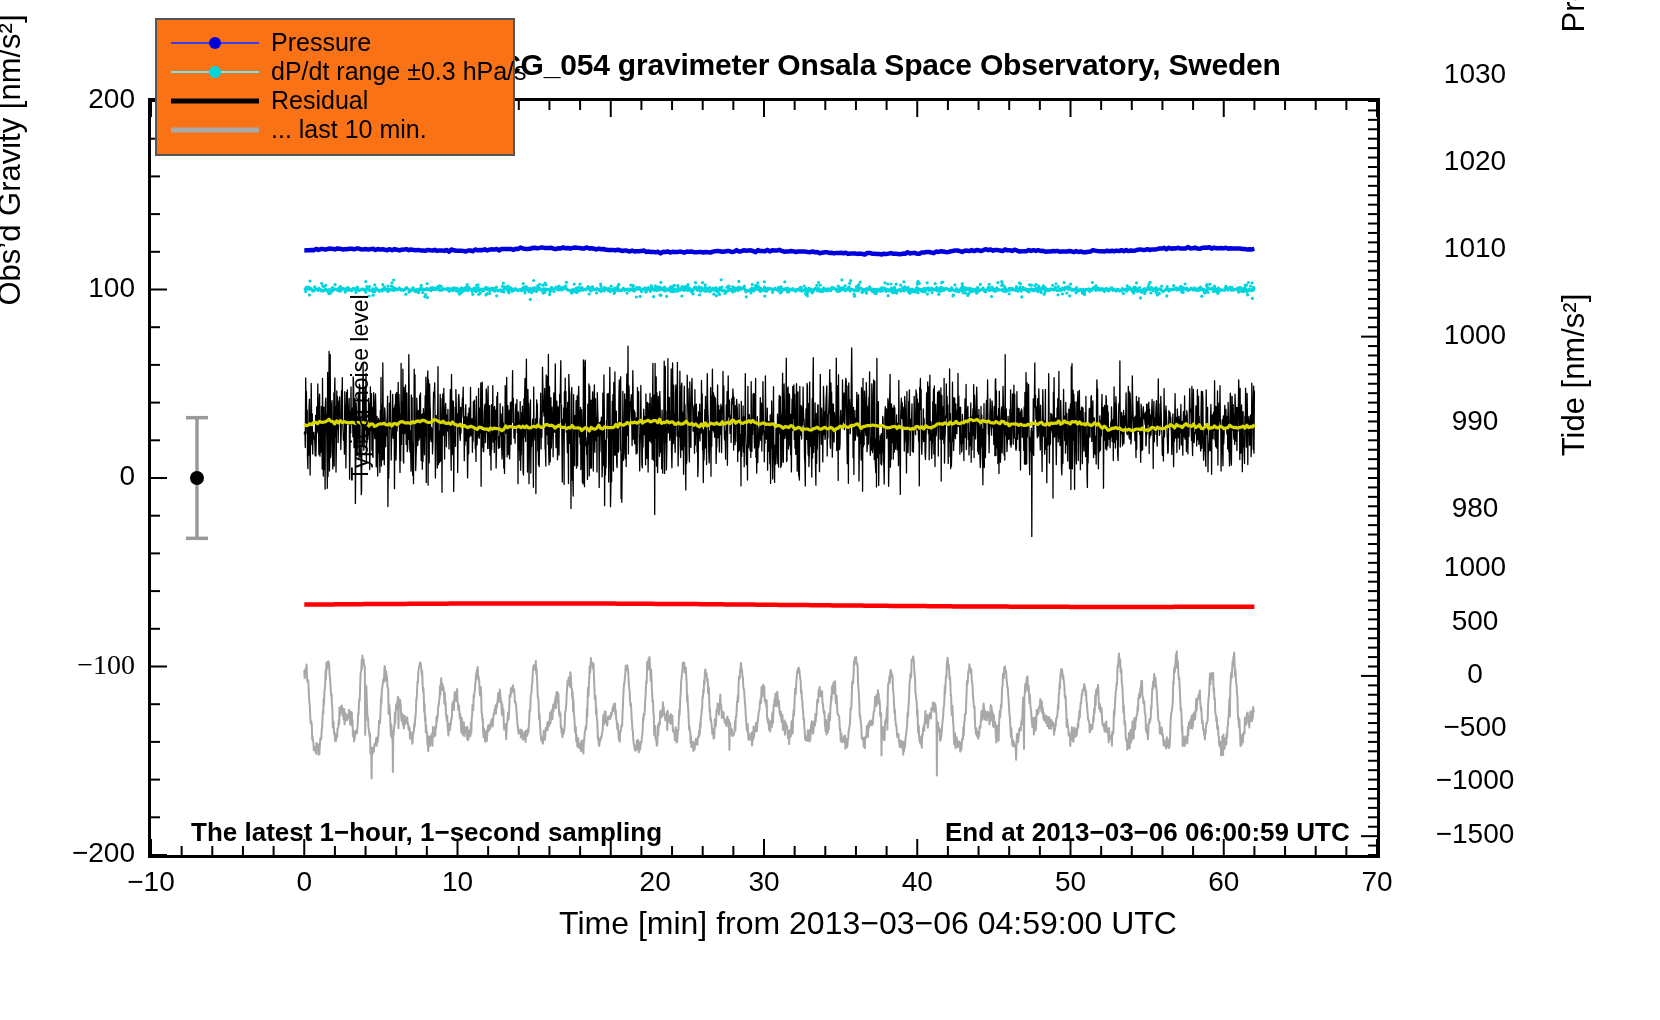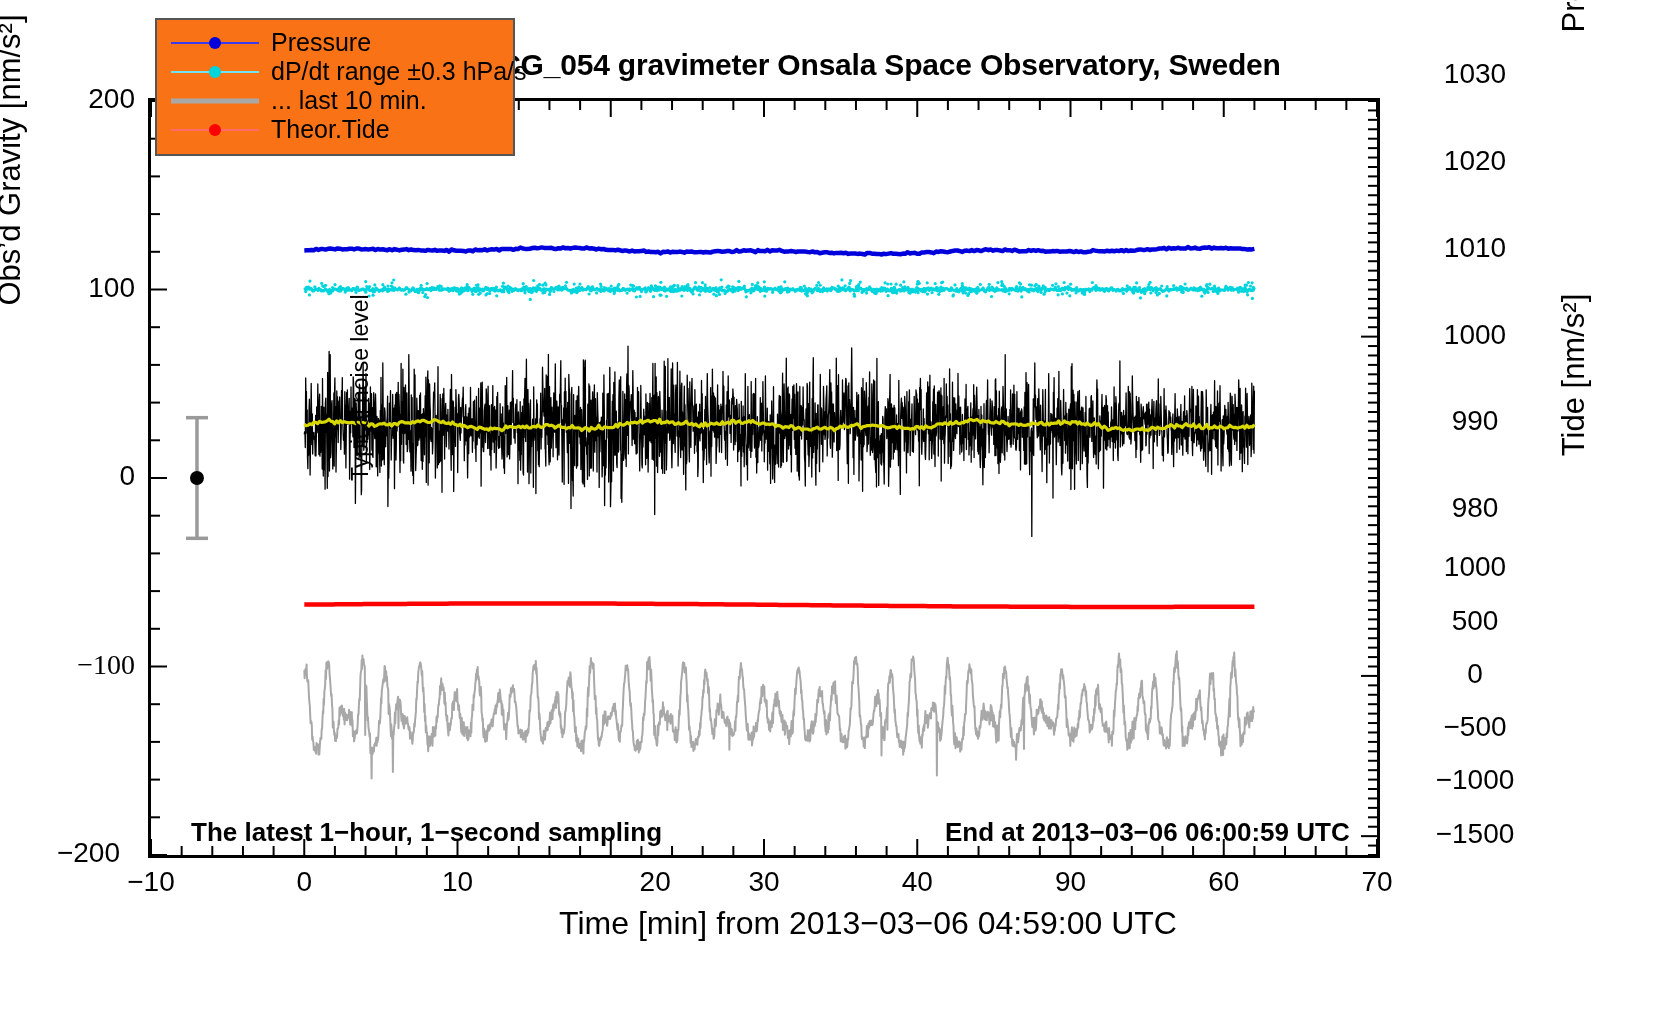--- a/index.html
+++ b/index.html
@@ -799,40 +799,39 @@
     </div>
     <div class="legend-row">
       <span class="legend-key">
         <span class="lk-line" style="height:2px;background:#6fe6ee;"></span>
         <span class="lk-dot" style="background:#00d5dd;"></span>
       </span>
       <span class="legend-label">dP/dt range ±0.3 hPa/s</span>
     </div>
     <div class="legend-row">
       <span class="legend-key">
+        <span class="lk-line" style="height:5px;background:#000000;"></span>
+      </span>
+      <span class="legend-label">Residual</span>
+    </div>
+    <div class="legend-row">
+      <span class="legend-key">
         <span class="lk-line" style="height:5px;background:#a8a8a8;"></span>
       </span>
       <span class="legend-label">... last 10 min.</span>
     </div>
-    <div class="legend-row">
-      <span class="legend-key">
-        <span class="lk-line" style="height:2px;background:#ff6a6a;"></span>
-        <span class="lk-dot" style="background:#ff0000;"></span>
-      </span>
-      <span class="legend-label">Theor.Tide</span>
-    </div>
   </div>
 
   <div class="axis-title" id="ylabel-left">Obs’d Gravity [nm/s²]</div>
   <div class="axis-title" id="ylabel-pressure">Pressure [hPa]</div>
   <div class="axis-title" id="ylabel-tide">Tide [nm/s²]</div>
   <div class="axis-title" id="xlabel">Time [min] from 2013−03−06 04:59:00 UTC</div>
 
   <div id="ytick-left-labels">
-      <div class="tick-label tl-left" style="left: 10px; top: 837px;">−200</div>
+      <div class="tick-label tl-left" style="left: 25px; top: 837px;">−200</div>
       <div class="tick-label tl-left" style="left: 25px; top: 648.5px; font-family: Liberation Serif, serif;">−100</div>
       <div class="tick-label tl-left" style="left: 25px; top: 460px;">0</div>
       <div class="tick-label tl-left" style="left: 25px; top: 271.5px;">100</div>
       <div class="tick-label tl-left" style="left: 25px; top: 83px;">200</div>
     </div>
   <div id="ytick-pressure-labels">
       <div class="tick-label tl-right" style="left: 1398px; top: 492.045px;">980</div>
       <div class="tick-label tl-right" style="left: 1398px; top: 405.335px;">990</div>
       <div class="tick-label tl-right" style="left: 1398px; top: 318.625px;">1000</div>
       <div class="tick-label tl-right" style="left: 1398px; top: 231.915px;">1010</div>
@@ -847,18 +846,18 @@
       <div class="tick-label tl-right" style="left: 1398px; top: 604.674px;">500</div>
       <div class="tick-label tl-right" style="left: 1398px; top: 551.423px;">1000</div>
     </div>
   <div id="xtick-labels">
       <div class="tick-label tl-x" style="left: 91px; top: 866px;">−10</div>
       <div class="tick-label tl-x" style="left: 244.25px; top: 866px;">0</div>
       <div class="tick-label tl-x" style="left: 397.5px; top: 866px;">10</div>
       <div class="tick-label tl-x" style="left: 550.75px; top: 866px; text-align: right;">20</div>
       <div class="tick-label tl-x" style="left: 704px; top: 866px;">30</div>
       <div class="tick-label tl-x" style="left: 857.25px; top: 866px;">40</div>
-      <div class="tick-label tl-x" style="left: 1010.5px; top: 866px;">90</div>
+      <div class="tick-label tl-x" style="left: 1010.5px; top: 866px;">50</div>
       <div class="tick-label tl-x" style="left: 1163.75px; top: 866px;">60</div>
       <div class="tick-label tl-x" style="left: 1317px; top: 866px;">70</div>
     </div>
 
 </div>
 
 </body></html>

